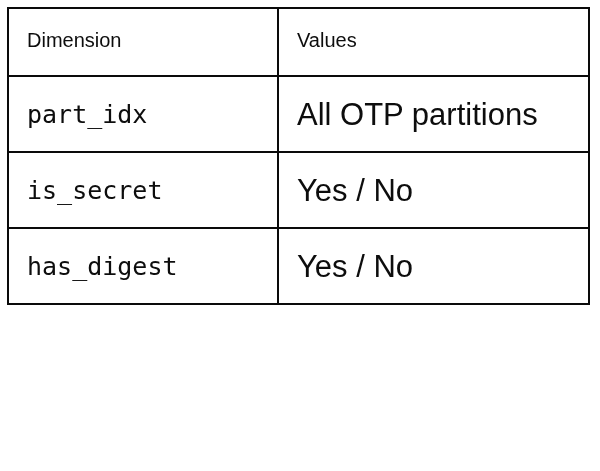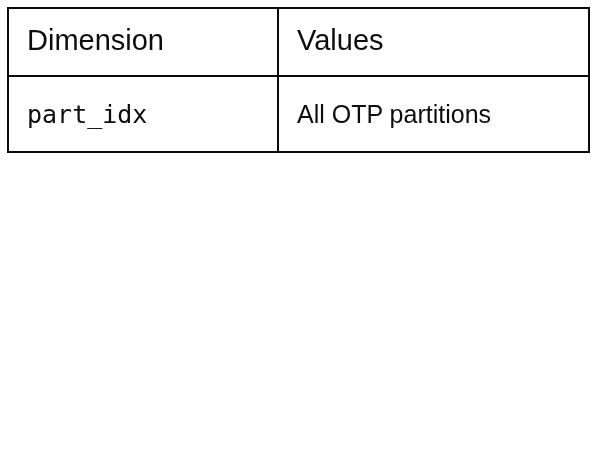--- a/index.html
+++ b/index.html
@@ -38,38 +38,38 @@
     text-align: left;
     vertical-align: middle;
     color: #0d0d0d;
     background: #ffffff;
   }
 
   .dim-table thead th {
     height: 62px;
     font-weight: normal;
     font-family: "Liberation Sans", sans-serif;
-    font-size: 29px;
+    font-size: 20px;
     line-height: 1;
     padding-bottom: 4px;
   }
 
   .dim-table tbody tr { height: 76px; }
 
   .cell-dim {
     font-family: "DejaVu Sans Mono", monospace;
     font-size: 25px;
     letter-spacing: 0px;
     line-height: 1;
     padding-bottom: 6px;
   }
 
   .cell-val {
     font-family: "Liberation Sans", sans-serif;
-    font-size: 25px;
+    font-size: 31px;
     line-height: 1;
     padding-bottom: 8px;
   }
 </style>
 </head>
 <body>
 
 <div class="page">
   <table class="dim-table">
     <colgroup>
@@ -80,15 +80,23 @@
       <tr>
         <th>Dimension</th>
         <th>Values</th>
       </tr>
     </thead>
     <tbody>
       <tr>
         <td class="cell-dim">part_idx</td>
         <td class="cell-val">All OTP partitions</td>
       </tr>
+      <tr>
+        <td class="cell-dim">is_secret</td>
+        <td class="cell-val">Yes / No</td>
+      </tr>
+      <tr>
+        <td class="cell-dim">has_digest</td>
+        <td class="cell-val">Yes / No</td>
+      </tr>
     </tbody>
   </table>
 </div>
 
 </body></html>

